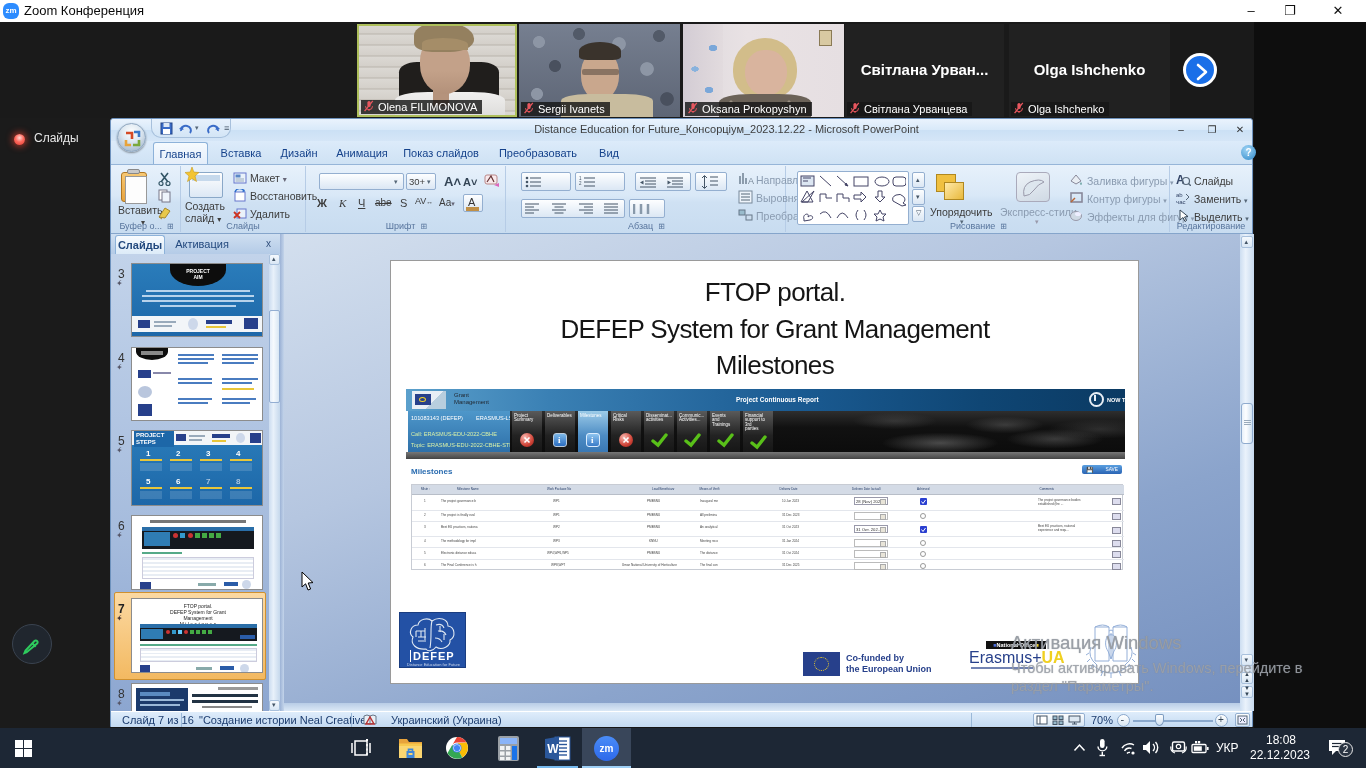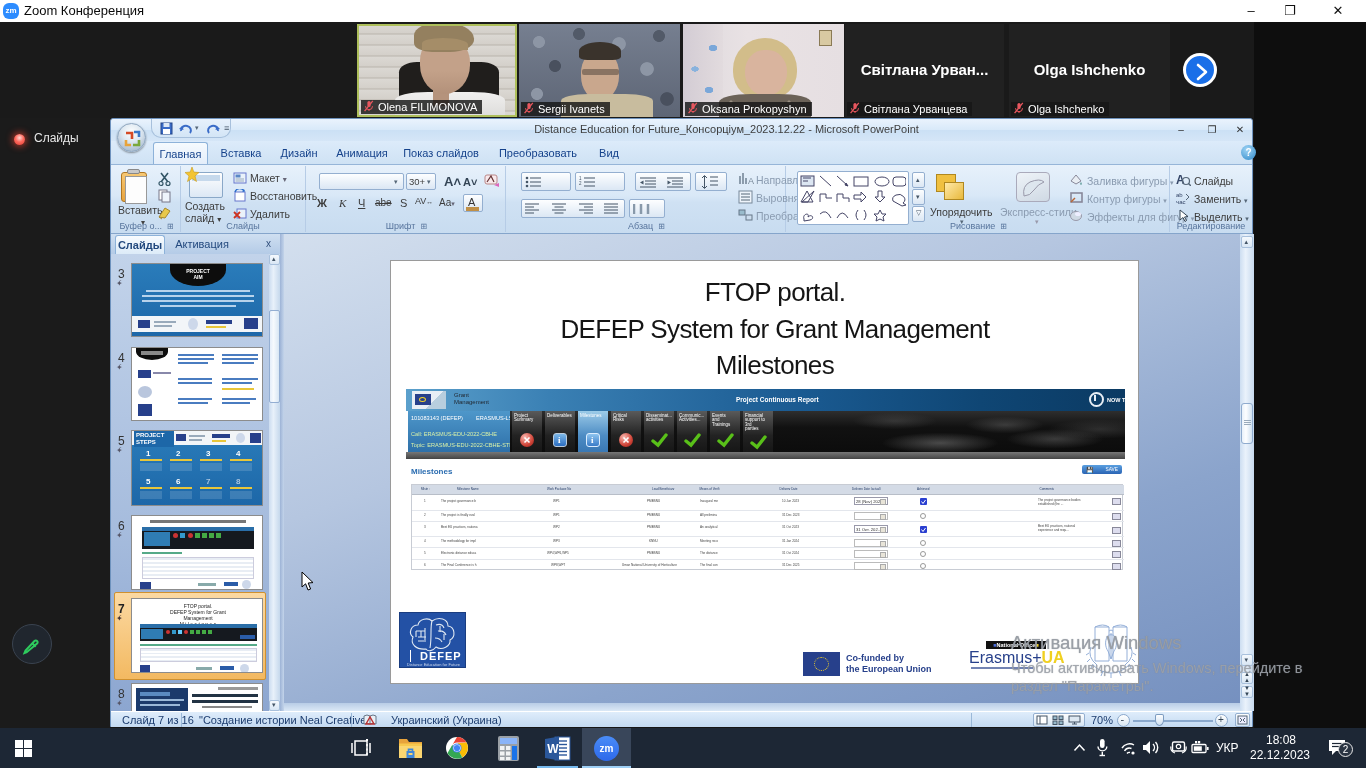--- a/index.html
+++ b/index.html
@@ -846,21 +846,21 @@
 
         <div class="abs" style="left:8px;top:351px;width:67px;height:56px;background:#2351a5;border:1px solid #1a3d80;">
           <svg class="abs" style="left:6px;top:3px;" width="54" height="36" viewBox="0 0 54 36">
               <g fill="none" stroke="#dfe8f2" stroke-width="1.1">
                 <path d="M20 33 C10 34 4 28 7 21 C2 17 5 9 12 9 C13 3 22 1 26 5 C33 0 42 3 42 10 C49 11 50 21 44 24 C45 30 36 35 30 31 C27 35 22 36 20 33 Z"></path>
                 <path d="M26 5 C24 12 26 20 24 32"></path>
                 <path d="M10 15 h9 M12 21 h8 M10 15 v6 M15 15 v6 M19 12 v12 M12 25 h8"></path>
                 <path d="M30 9 q6 -2 8 3 M32 15 q6 -1 8 4 M29 22 q5 0 7 4 M34 10 v6 M38 18 v6"></path>
               </g>
             </svg>
-          <div class="abs" style="left:10px;top:37px;font-size:11px;font-weight:bold;color:#fff;letter-spacing:1px;border-left:1.5px solid #fff;padding-left:9px;">DEFEP</div>
+          <div class="abs" style="left:10px;top:37px;font-size:11px;font-weight:bold;color:#fff;letter-spacing:1px;border-left:1.5px solid #fff;padding-left:2px;">DEFEP</div>
           <div class="abs" style="left:0;top:49px;width:67px;text-align:center;font-size:4px;color:#cdd8ea;">Distance Education for Future</div>
         </div>
 
         <div class="abs" style="left:412px;top:391px;width:37px;height:24px;background:#27408b;">
           <div class="abs" style="left:11px;top:5px;width:15px;height:14px;border:1.5px dotted #f5d328;border-radius:50%;"></div>
         </div>
         <div class="abs" style="left:455px;top:392px;font-size:9px;font-weight:bold;color:#27408b;line-height:11px;">Co-funded by<br>the European Union</div>
 
         <div class="abs" style="left:578px;top:380px;">
           <div class="abs" style="left:17px;top:0px;width:60px;height:8px;background:#111;color:#fff;font-size:5.5px;font-weight:bold;text-align:center;line-height:8px;"><span style="color:#4a6cd8;">■</span>National Office<span style="color:#f5d328;">■</span></div>

